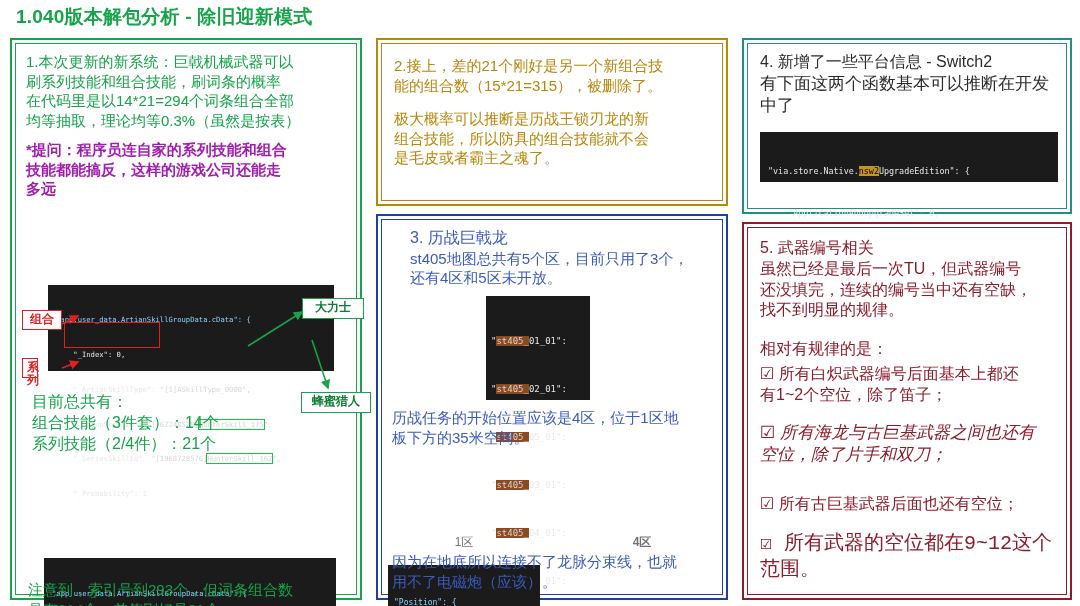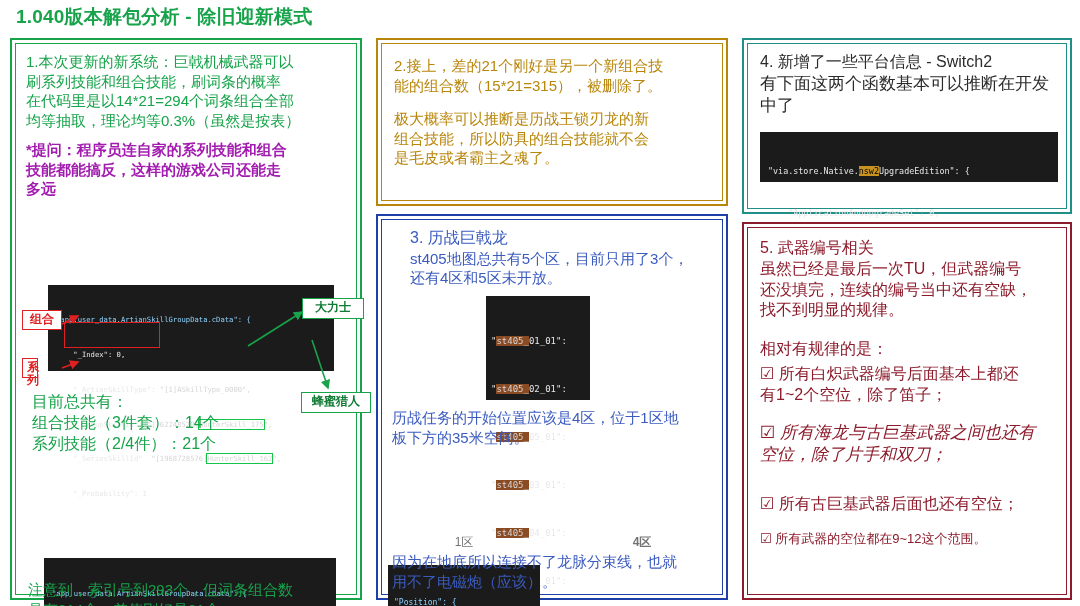--- a/index.html
+++ b/index.html
@@ -208,17 +208,17 @@
       <div class="txt dark" style="font-size:16px;">5. 武器编号相关</div>
       <div class="txt dark" style="font-size:16px;">虽然已经是最后一次TU，但武器编号
 还没填完，连续的编号当中还有空缺，
 找不到明显的规律。</div>
       <div class="txt dark" style="font-size:16px;margin-top:18px;">相对有规律的是：</div>
       <div class="txt dark" style="font-size:16px;margin-top:4px;">☑ 所有白炽武器编号后面基本上都还
 有1~2个空位，除了笛子；</div>
       <div class="txt dark" style="font-size:17px;margin-top:16px;font-style:italic;">☑ 所有海龙与古巨基武器之间也还有
 空位，除了片手和双刀；</div>
       <div class="txt dark" style="font-size:16px;margin-top:28px;">☑ 所有古巨基武器后面也还有空位；</div>
-      <div class="txt dark" style="font-size:13px;margin-top:16px;">☑ 所有武器的空位都在9~12这个范围。</div>
+      <div class="txt dark" style="font-size:20px;margin-top:16px;font-family:Liberation Mono, monospace;">☑ 所有武器的空位都在9~12这个范围。</div>
     </div>
   </div>
 
 </div>
 
 </body></html>

